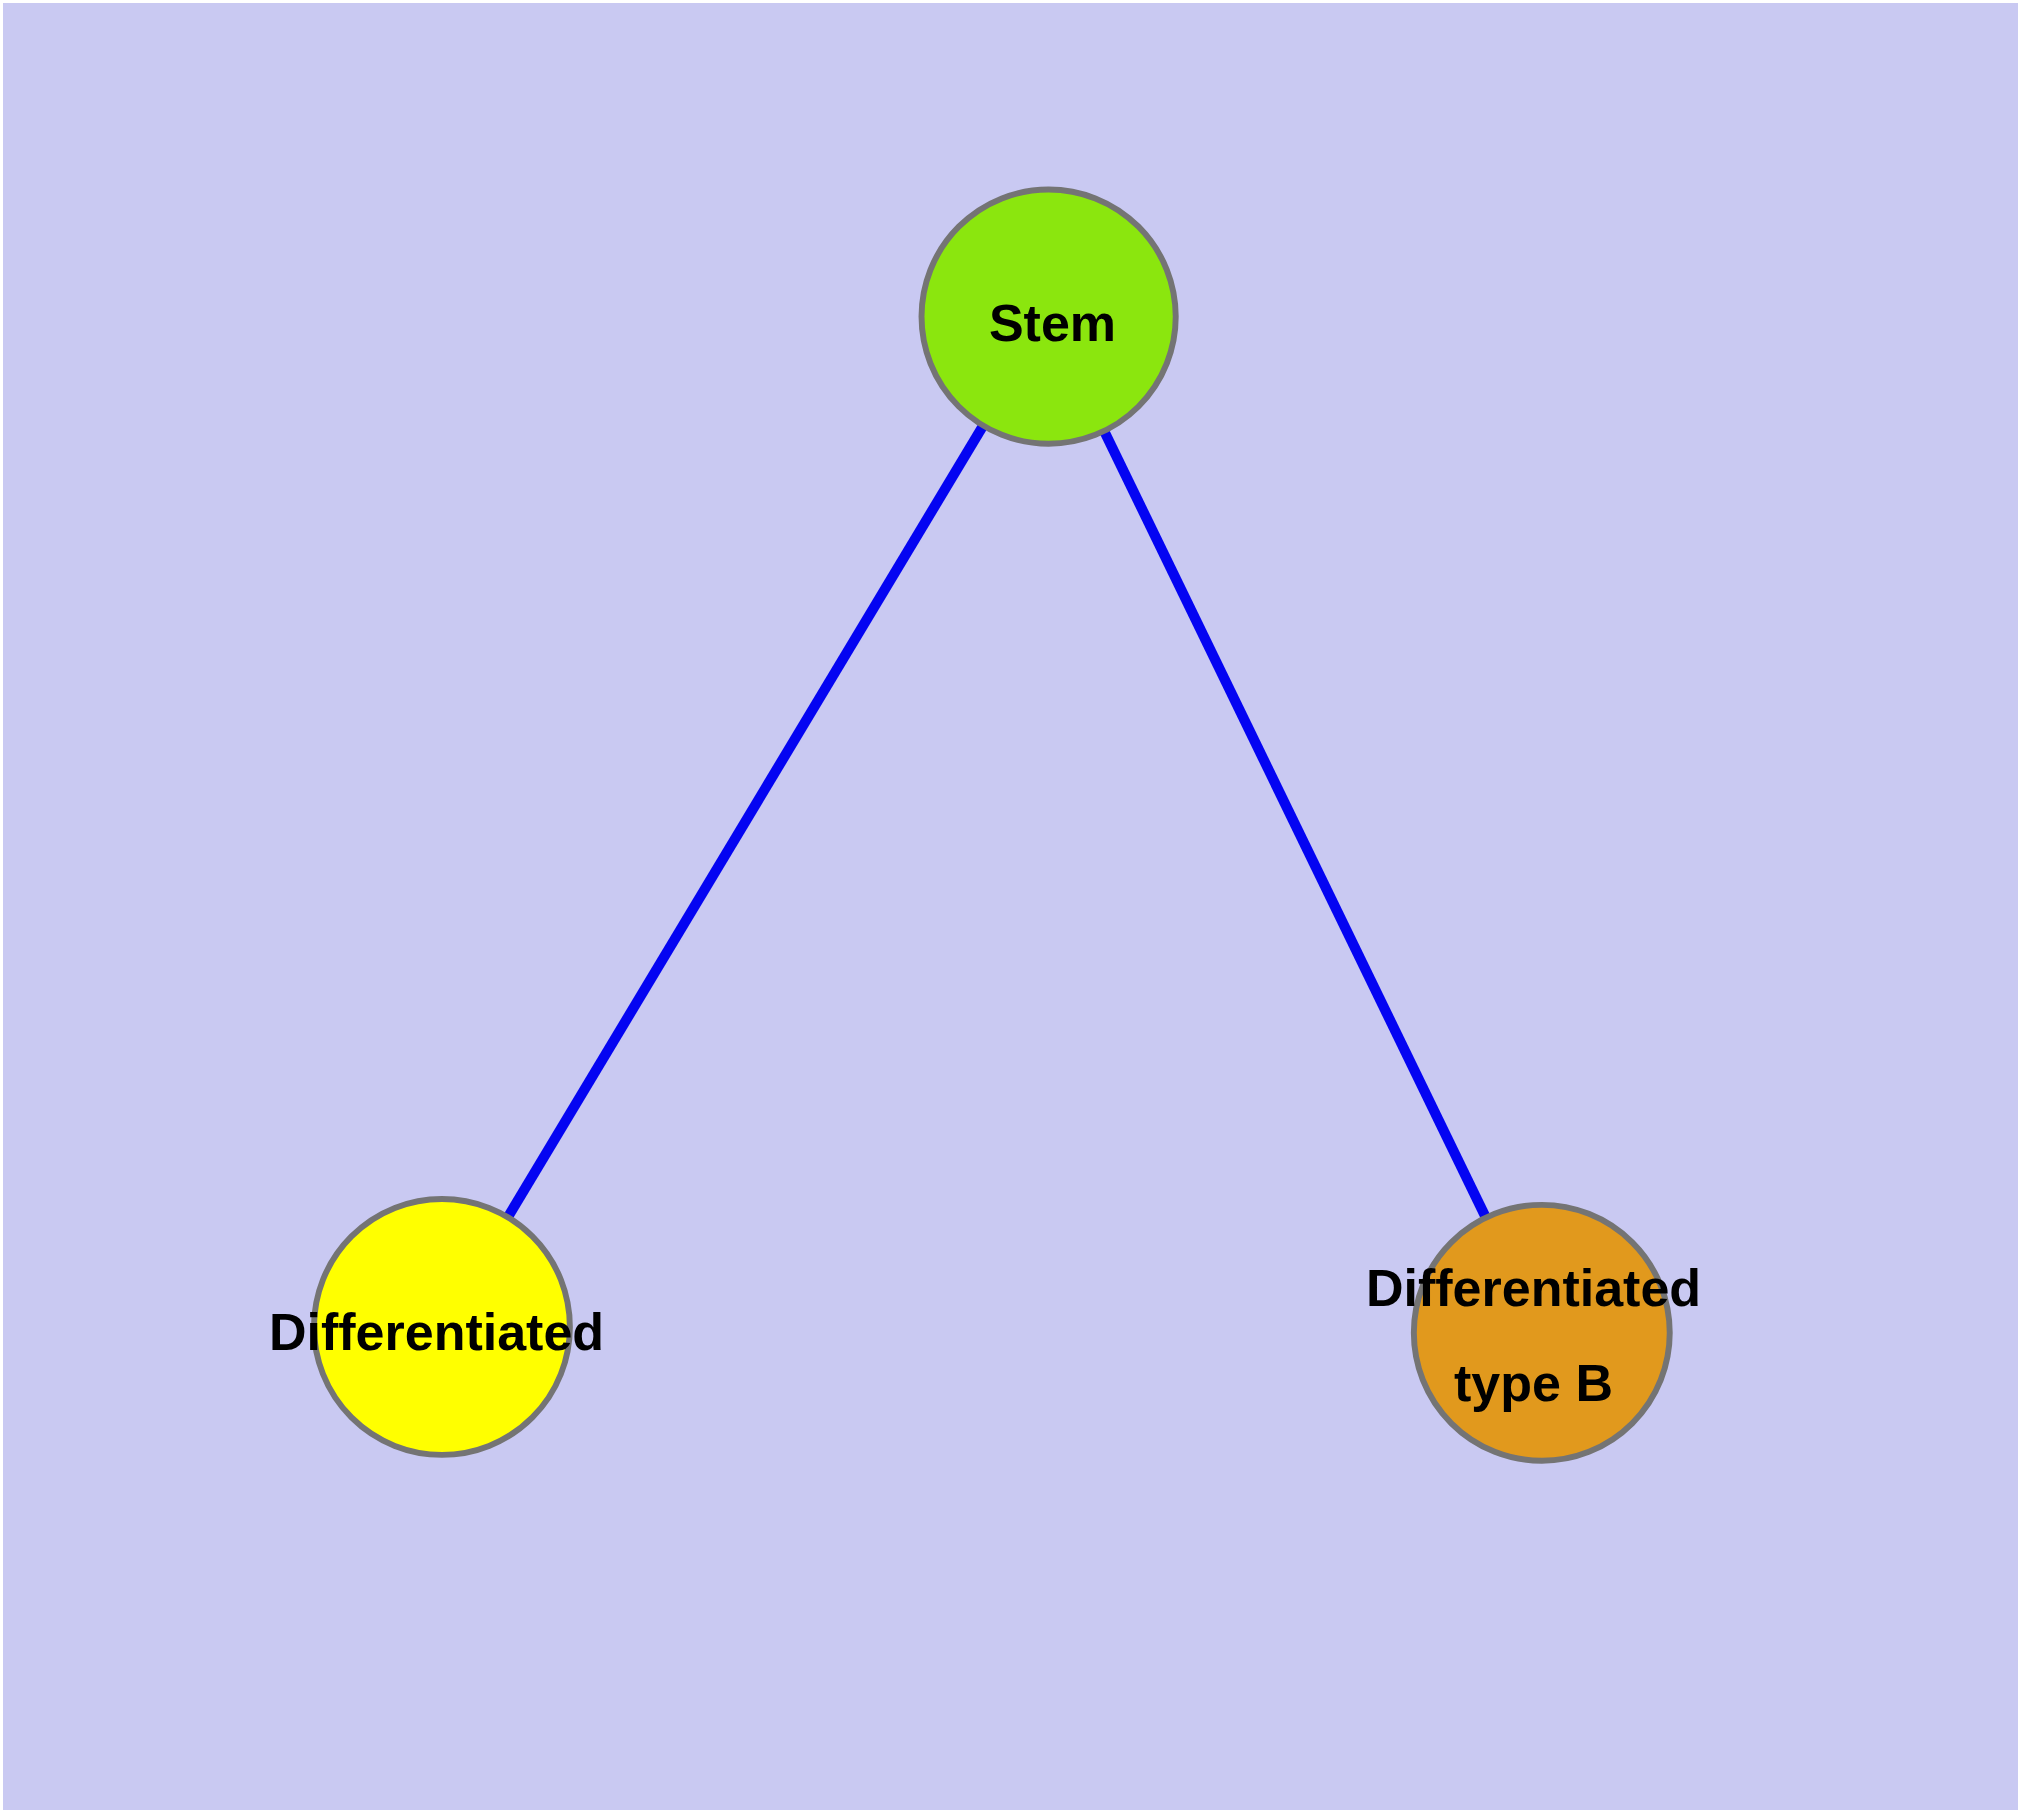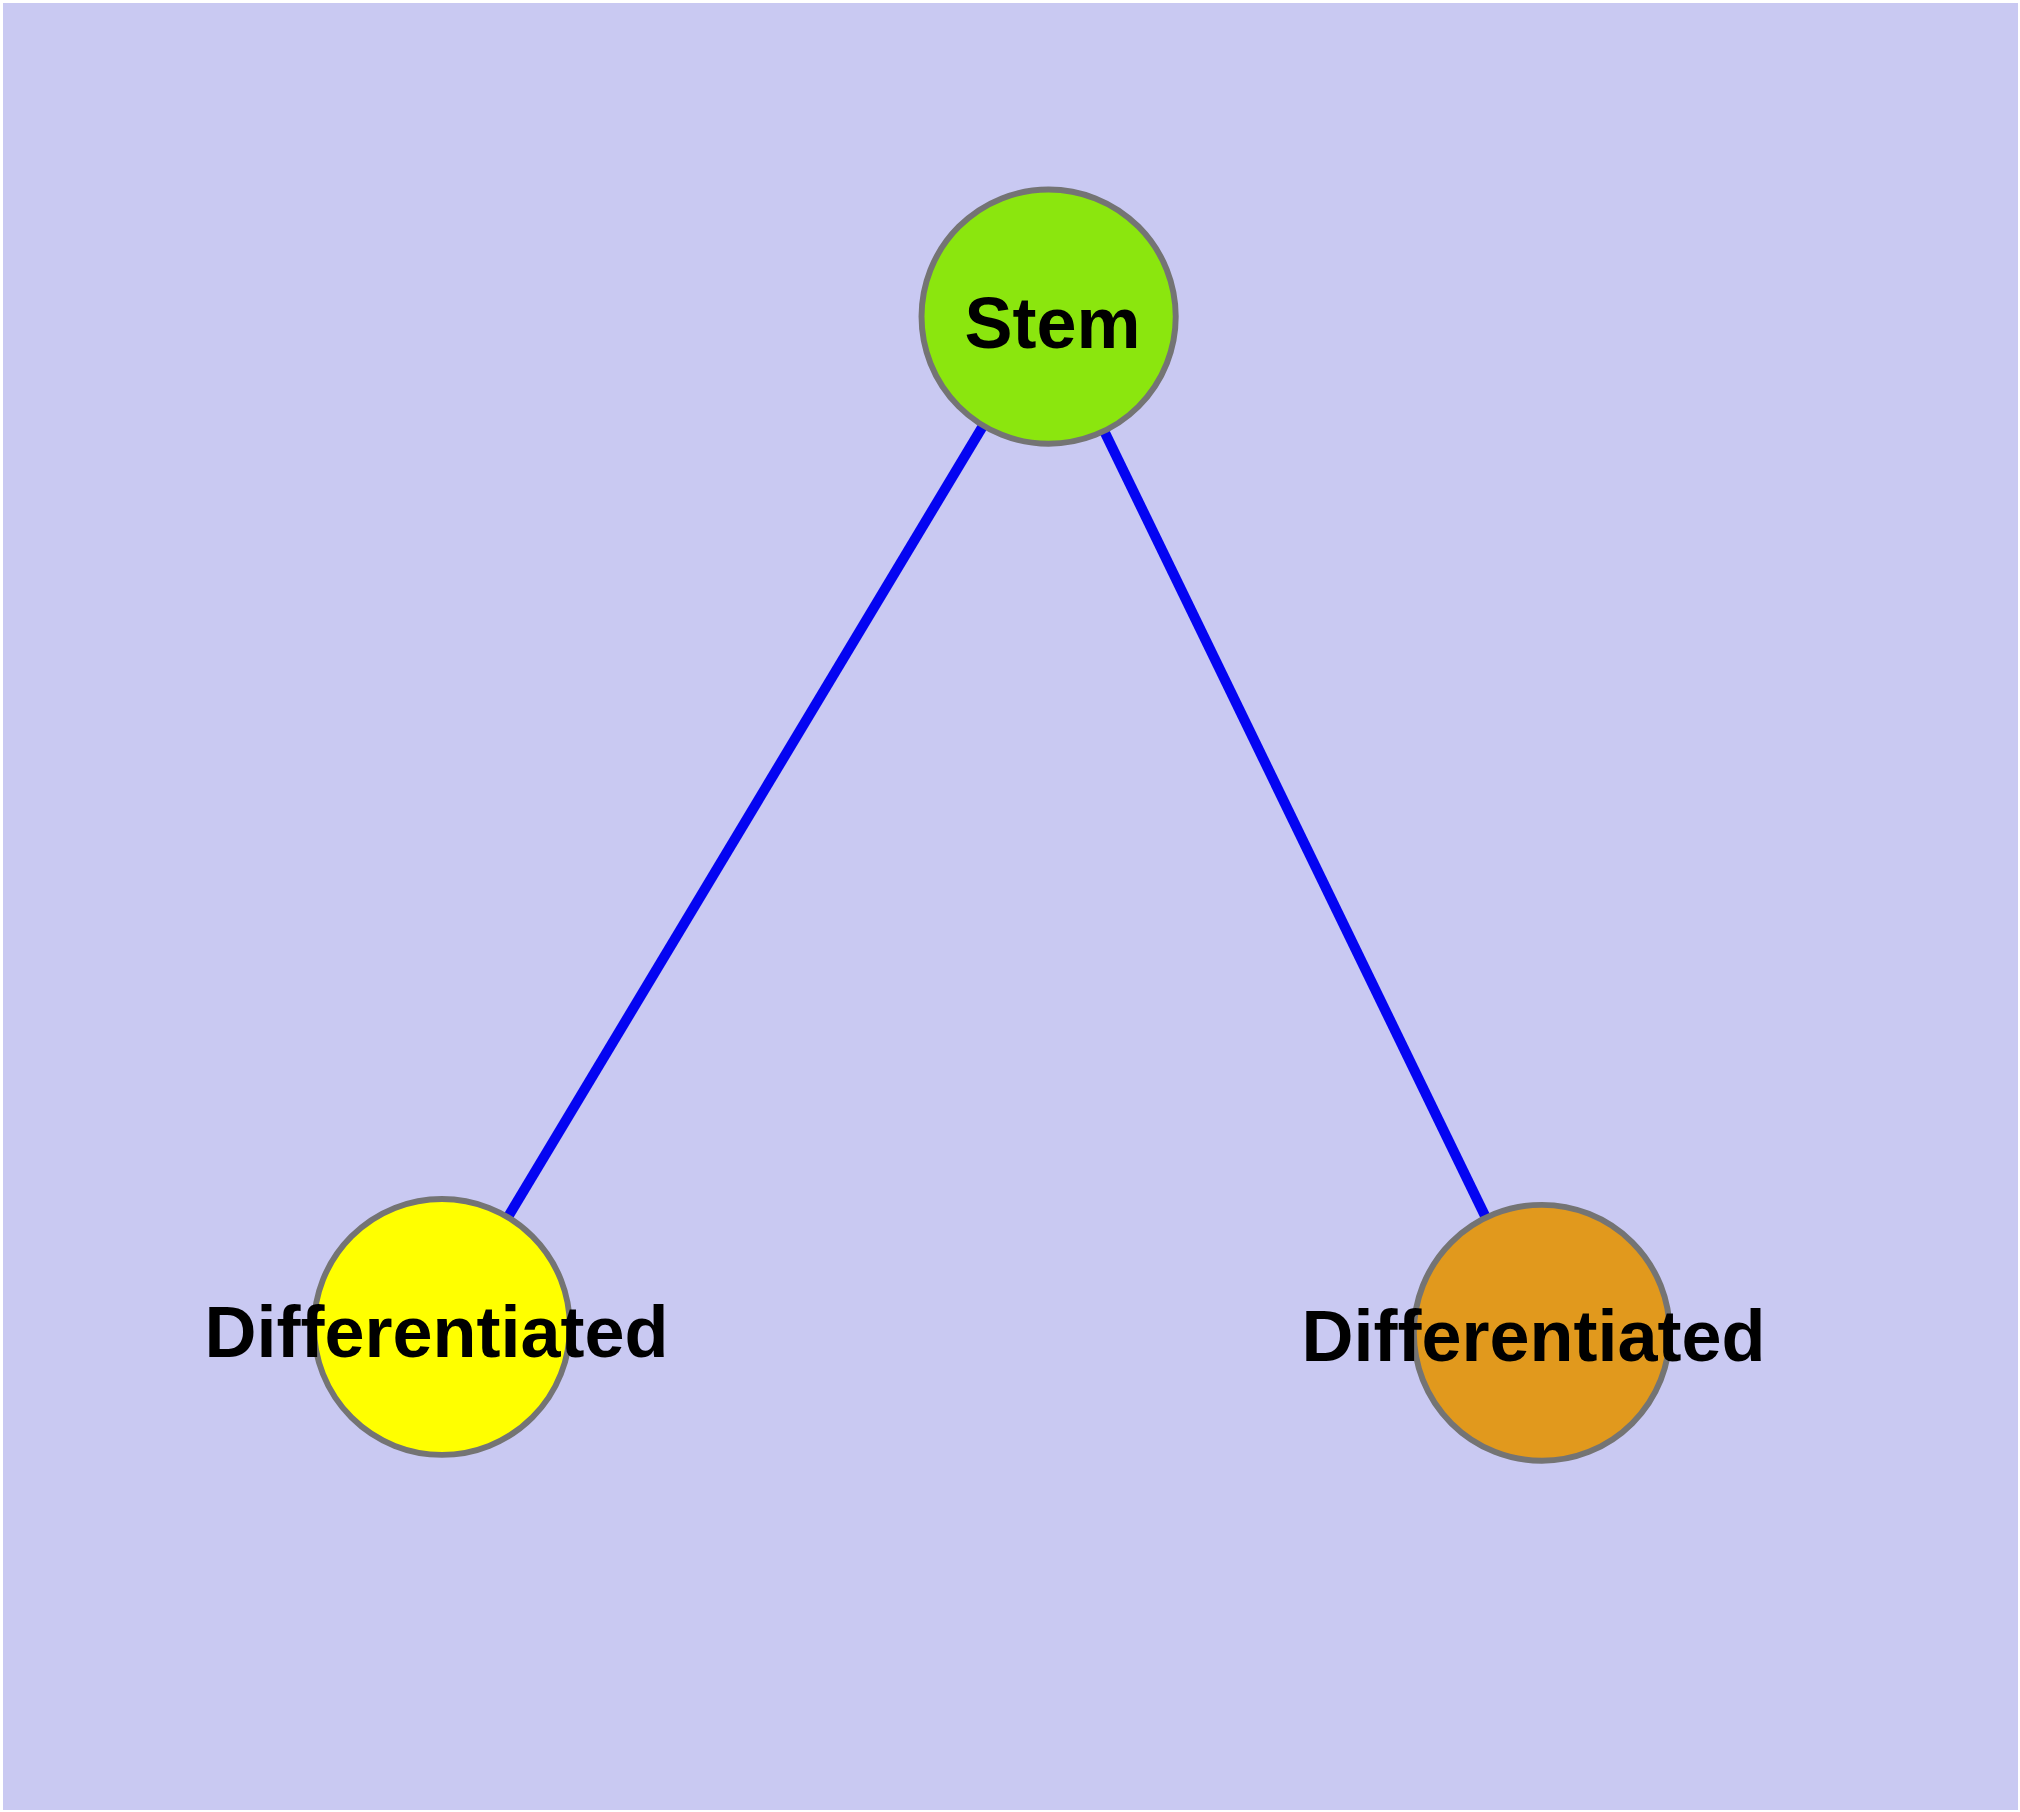--- a/index.html
+++ b/index.html
@@ -26,21 +26,21 @@
     display: block;
   }
   .node-label {
     position: absolute;
     transform: translate(-50%, -50%);
     display: flex;
     flex-direction: column;
     align-items: center;
     font-family: "Liberation Sans", sans-serif;
     font-weight: bold;
-    font-size: 72px;
+    font-size: 52px;
     line-height: 95px;
     color: #000000;
     white-space: nowrap;
     text-align: center;
   }
   #label-stem { left: 1050px; top: 320px; }
   #label-type-a { left: 434px;  top: 1329px; }
   #label-type-b { left: 1531px; top: 1333px; }
 </style>
 </head>
@@ -68,15 +68,16 @@
   <div class="node-label" id="label-stem">
     <span>Stem</span>
   </div>
 
   <div class="node-label" id="label-type-a">
     <span>Differentiated</span>
   </div>
 
   <div class="node-label" id="label-type-b">
     <span>Differentiated</span>
+    <span>type B</span>
   </div>
 </div>
 
 
 </body></html>

